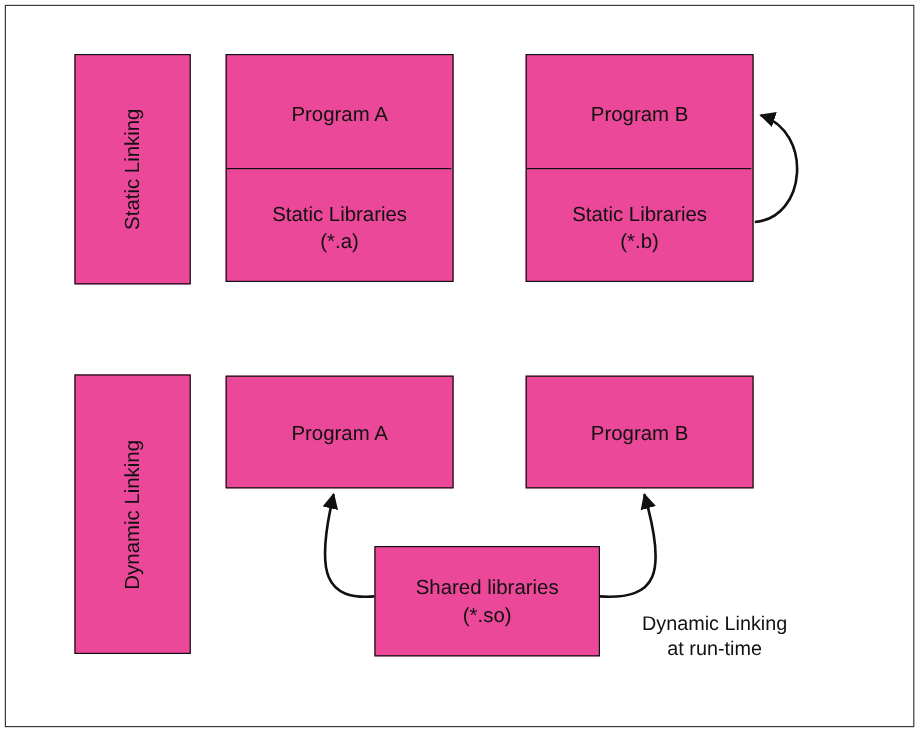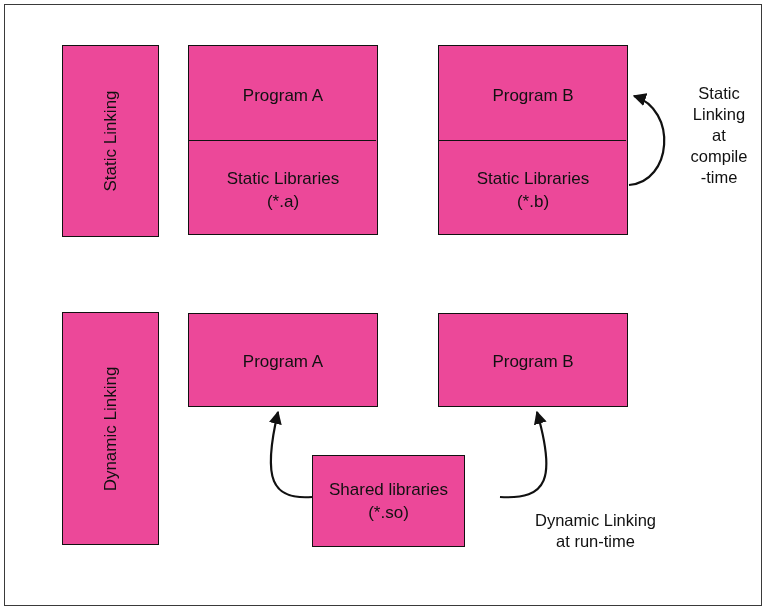--- a/index.html
+++ b/index.html
@@ -101,39 +101,34 @@
 (*.a)</span>
   </div>
 
   <div class="box" style="left:438px; top:45px; width:190px; height:190px;">
     <div class="divider" style="left:0; top:94px; width:186.6px;"></div>
     <span class="box-text" style="top:38px;">Program B</span>
     <span class="box-text" style="top:121px;">Static Libraries
 (*.b)</span>
   </div>
 
-  <div class="annotation" style="left:679px; top:83px; width:80px;">Static
-Linking
-at
-compile
--time</div>
 
   <div class="box" style="left:62px; top:312px; width:97px; height:233px;">
     <span class="vlabel">Dynamic Linking</span>
   </div>
 
   <div class="box" style="left:188px; top:313px; width:190px; height:94px;">
     <span class="box-text" style="top:36px;">Program A</span>
   </div>
 
   <div class="box" style="left:438px; top:313px; width:190px; height:94px;">
     <span class="box-text" style="top:36px;">Program B</span>
   </div>
 
-  <div class="box" style="left:312px; top:455px; width:153px; height:92px;">
+  <div class="box" style="left:312px; top:455px; width:188px; height:92px;">
     <span class="box-text" style="top:22px;">Shared libraries
 (*.so)</span>
   </div>
 
   <div class="annotation" style="left:508px; top:510px; width:175px; text-align:center;">Dynamic Linking
 at run-time</div>
 
   <svg class="svg-layer" viewBox="0 0 768 612">
     <defs>
       <marker id="ah" viewBox="0 0 10 10" refX="9" refY="5" markerWidth="6" markerHeight="6" orient="auto-start-reverse">

